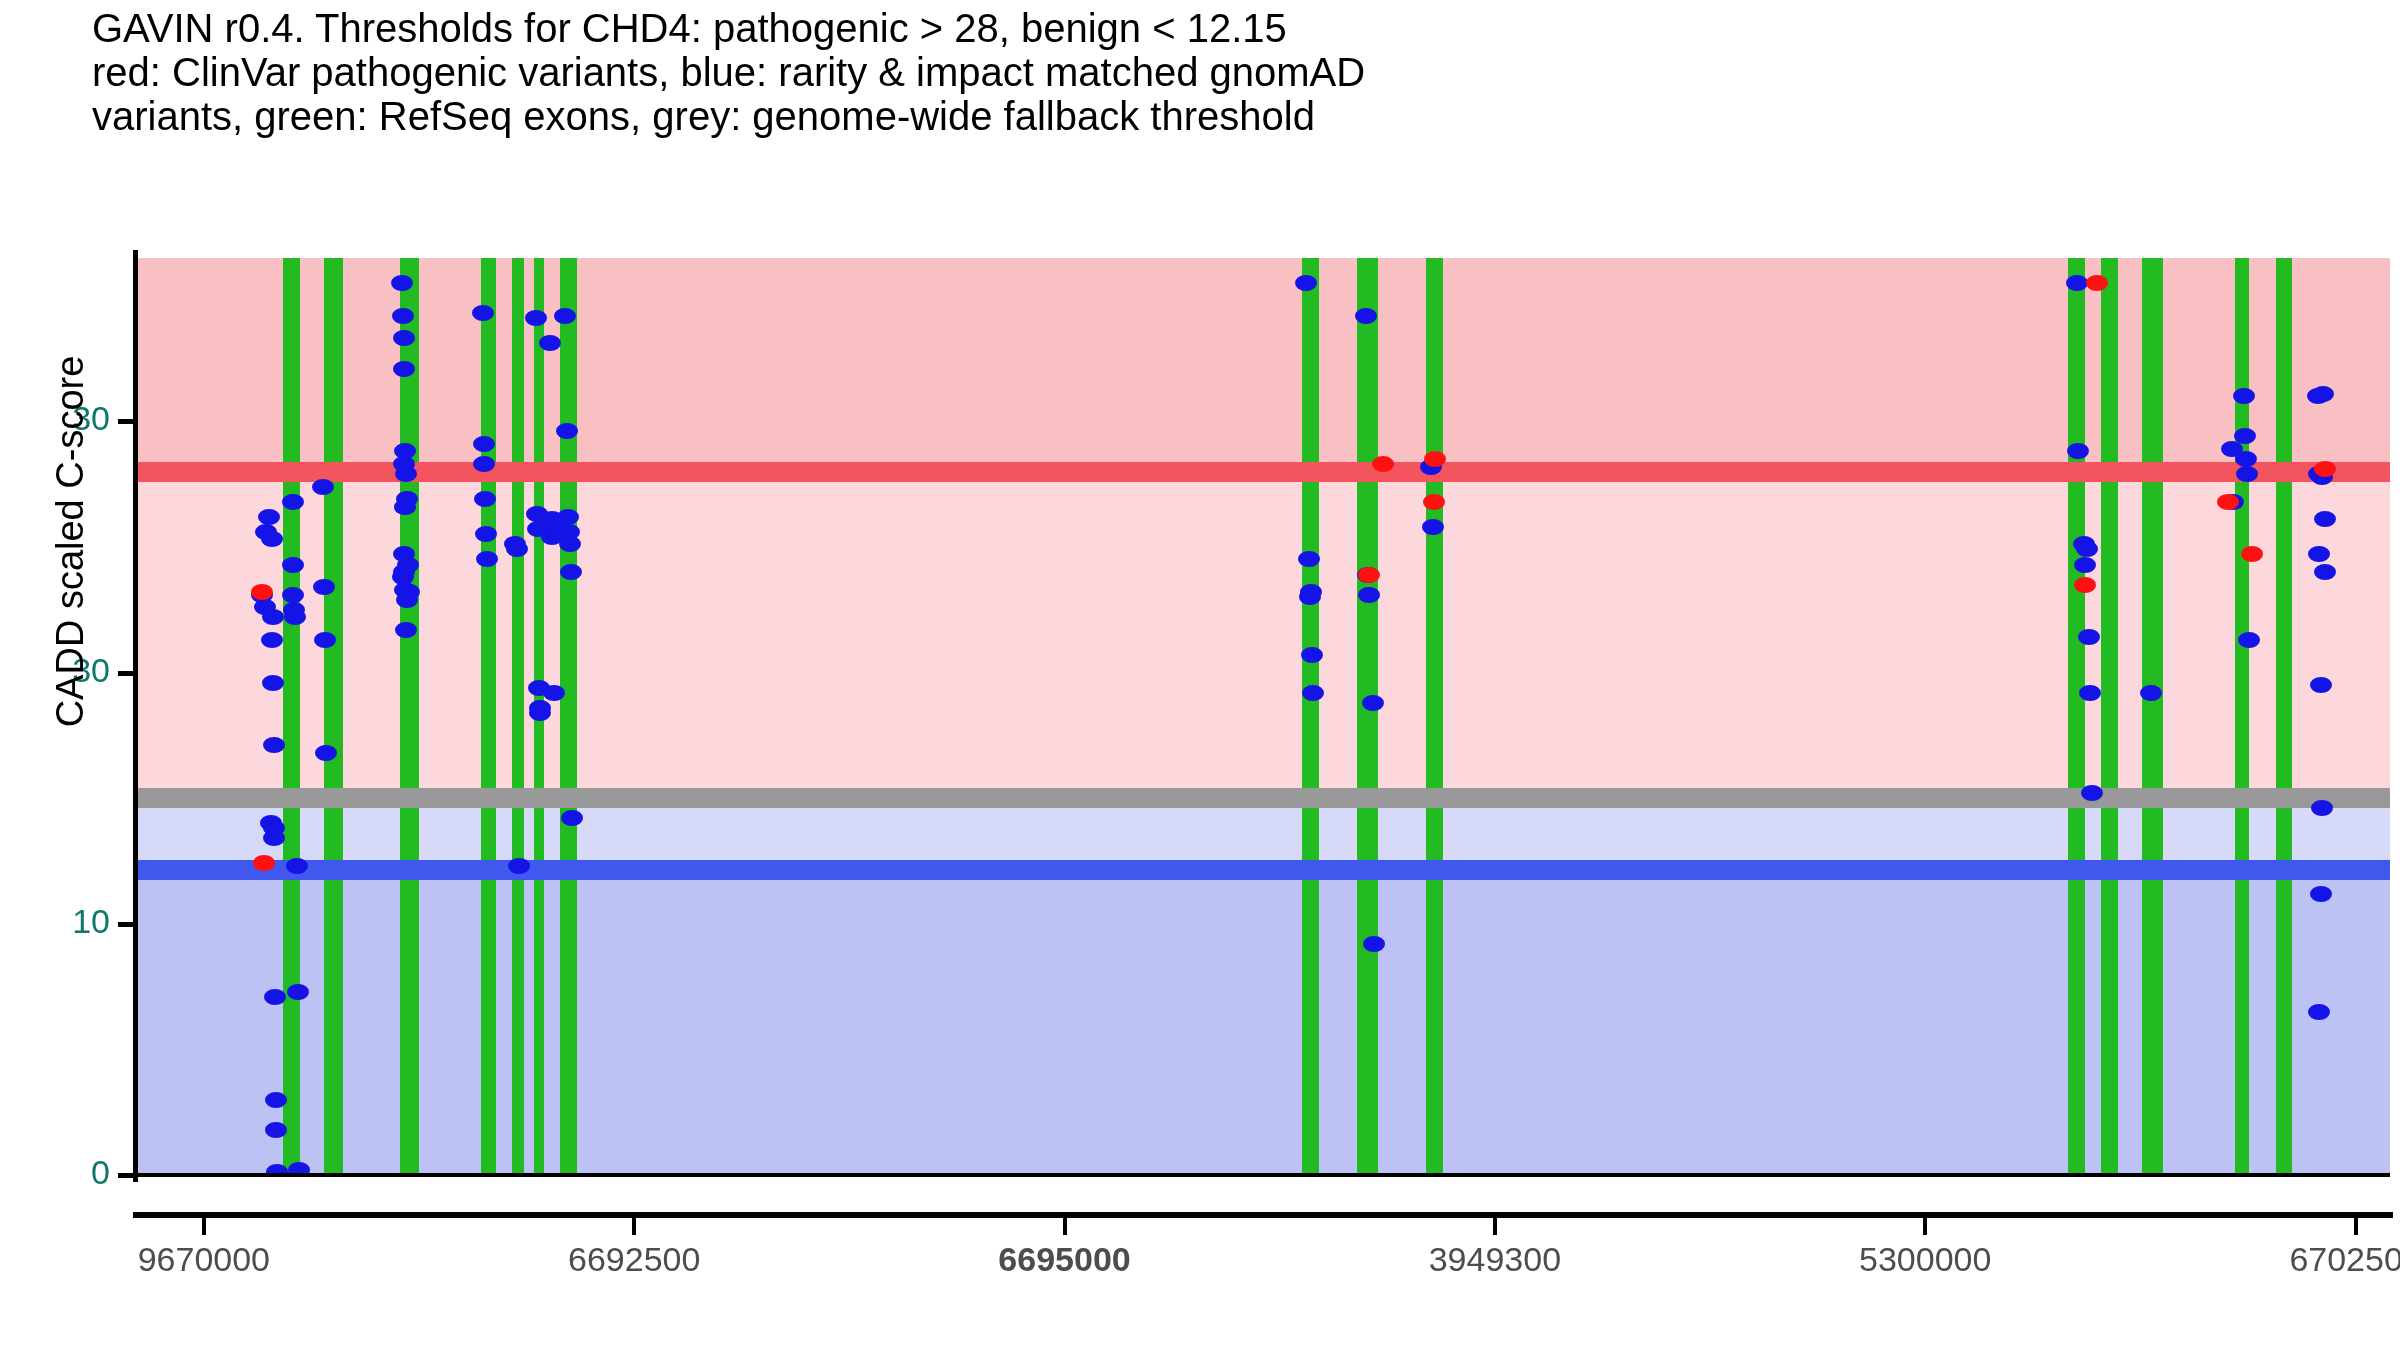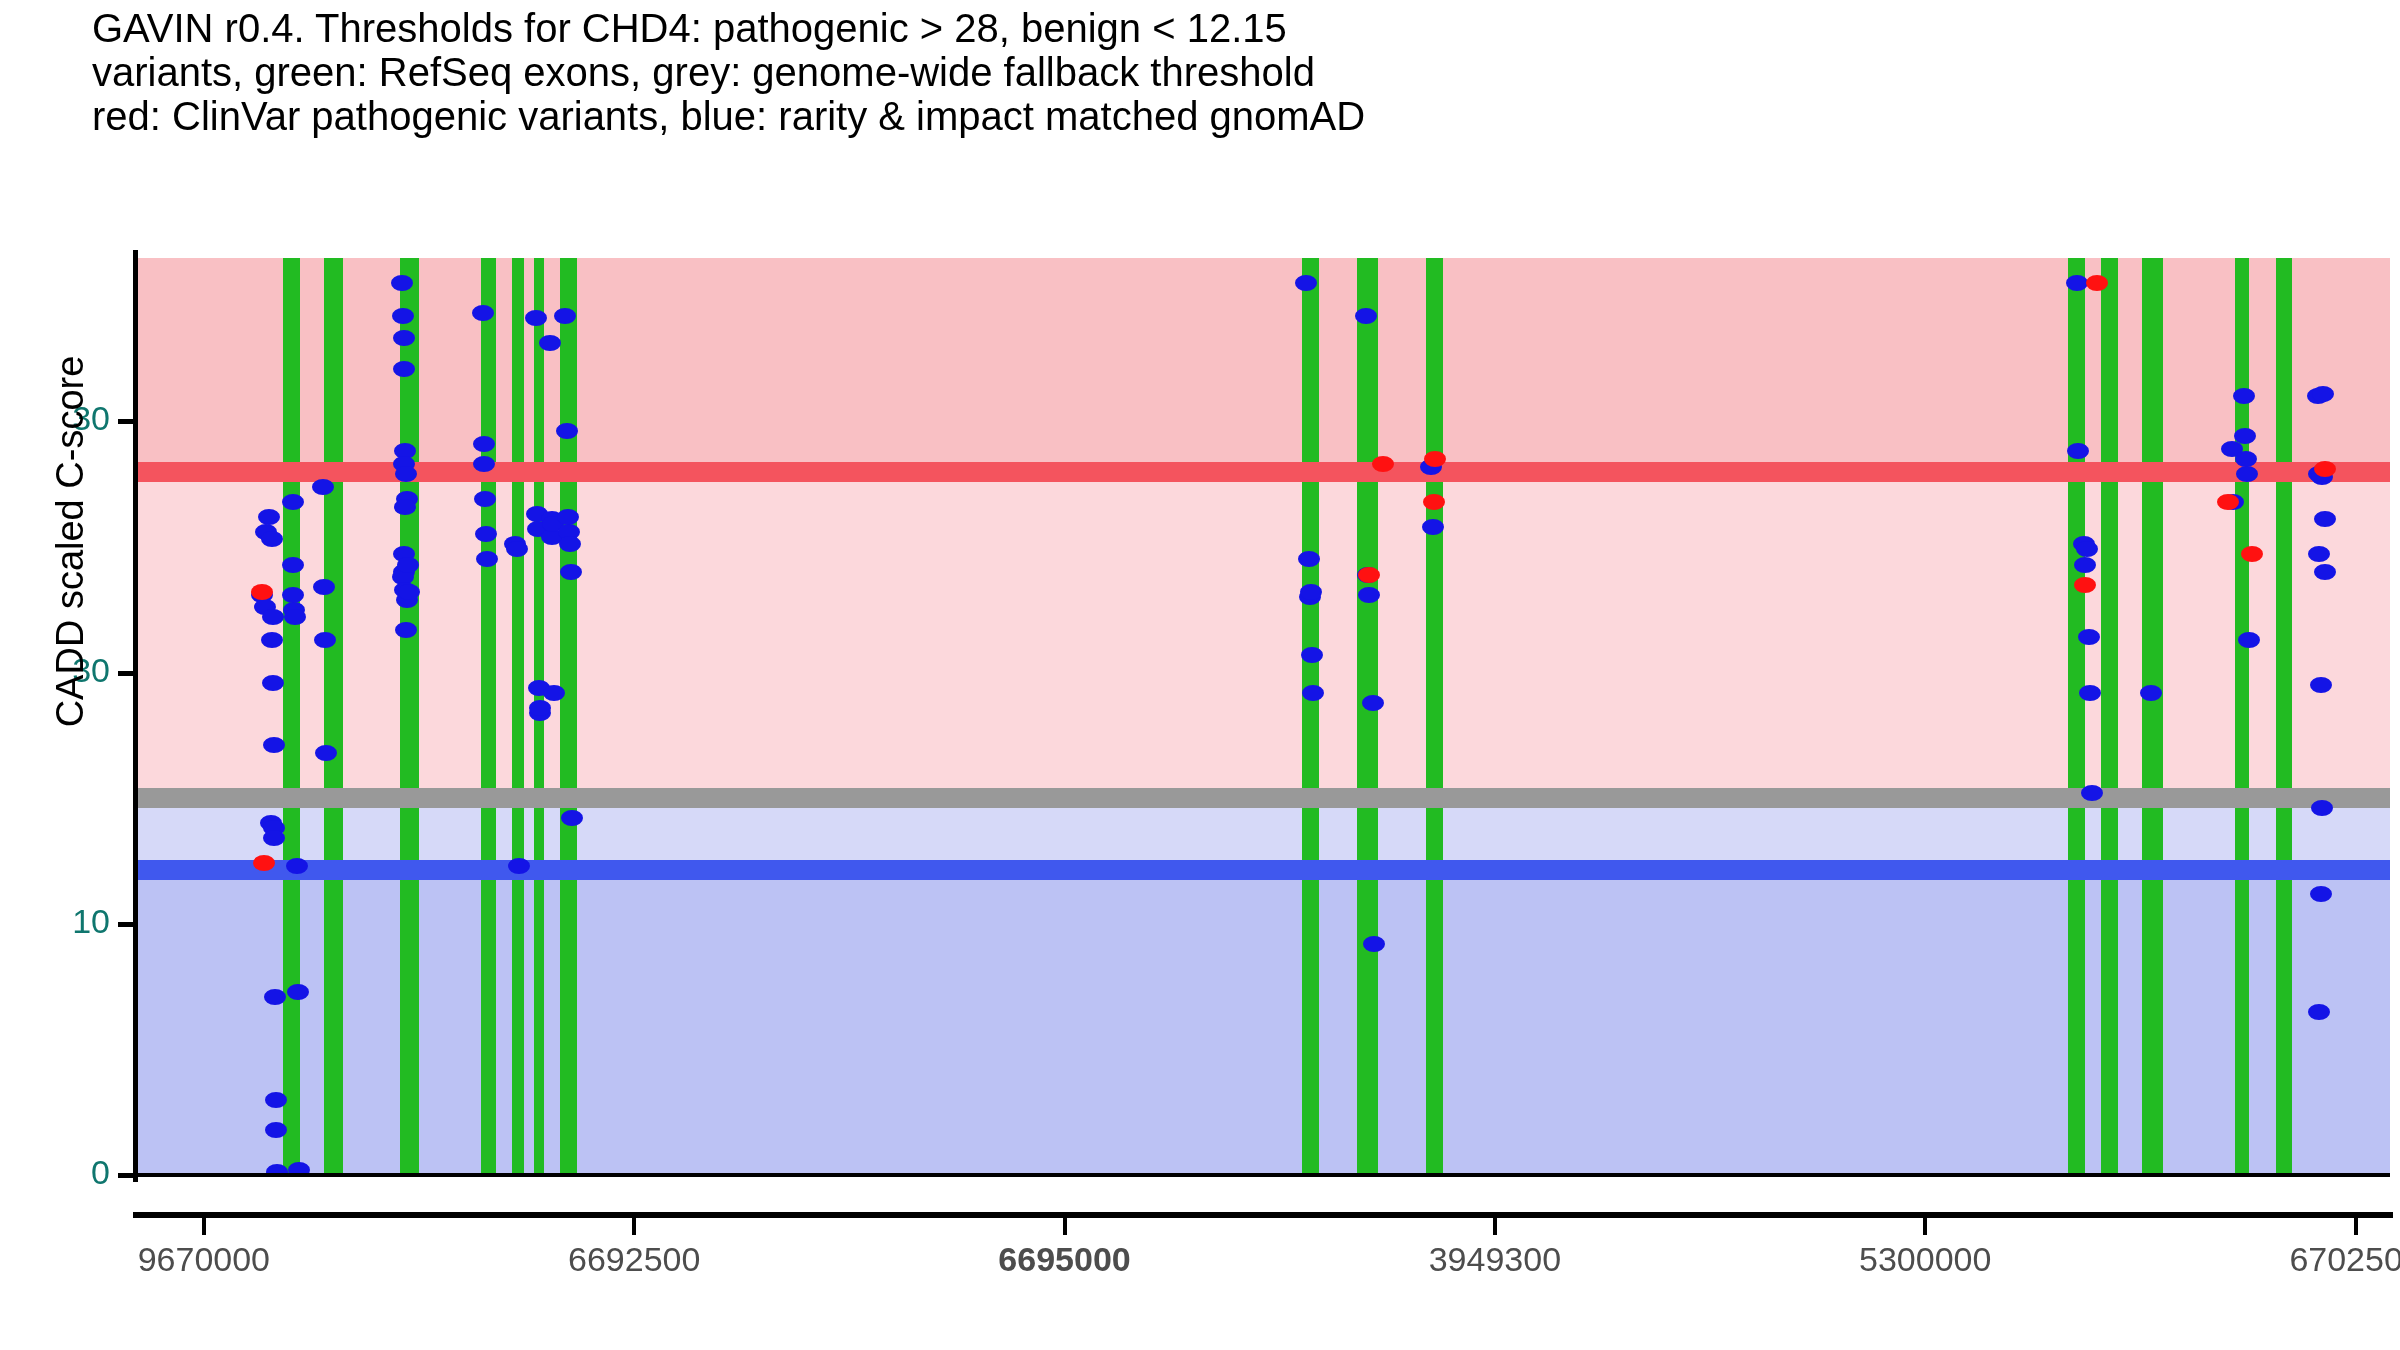--- a/index.html
+++ b/index.html
@@ -33,22 +33,22 @@
 
   .plot-frame-bottom{position:absolute;left:135px;top:1173px;width:2255px;height:4px;background:#000000;}
 </style>
 </head>
 <body>
 
 <div id="root">
 
   <div id="title-block">
     <div class="title-line">GAVIN r0.4. Thresholds for CHD4: pathogenic &gt; 28, benign &lt; 12.15</div>
+    <div class="title-line">red: ClinVar pathogenic variants, blue: rarity &amp; impact matched gnomAD</div>
     <div class="title-line">variants, green: RefSeq exons, grey: genome-wide fallback threshold</div>
-    <div class="title-line">red: ClinVar pathogenic variants, blue: rarity &amp; impact matched gnomAD</div>
   </div>
 
   <div id="plot-panel">
       <div class="band" style="top: 0px; height: 213.548px; background: rgb(249, 192, 196);"></div>
       <div class="band" style="top: 213.548px; height: 326.603px; background: rgb(252, 216, 220);"></div>
       <div class="band" style="top: 540.151px; height: 71.6014px; background: rgb(214, 217, 248);"></div>
       <div class="band" style="top: 611.752px; height: 305.248px; background: rgb(188, 194, 244);"></div>
       <div class="exon" style="left: 148.038px; width: 17.2137px;"></div>
       <div class="exon" style="left: 189.351px; width: 18.9351px;"></div>
       <div class="exon" style="left: 265.092px; width: 18.9351px;"></div>

